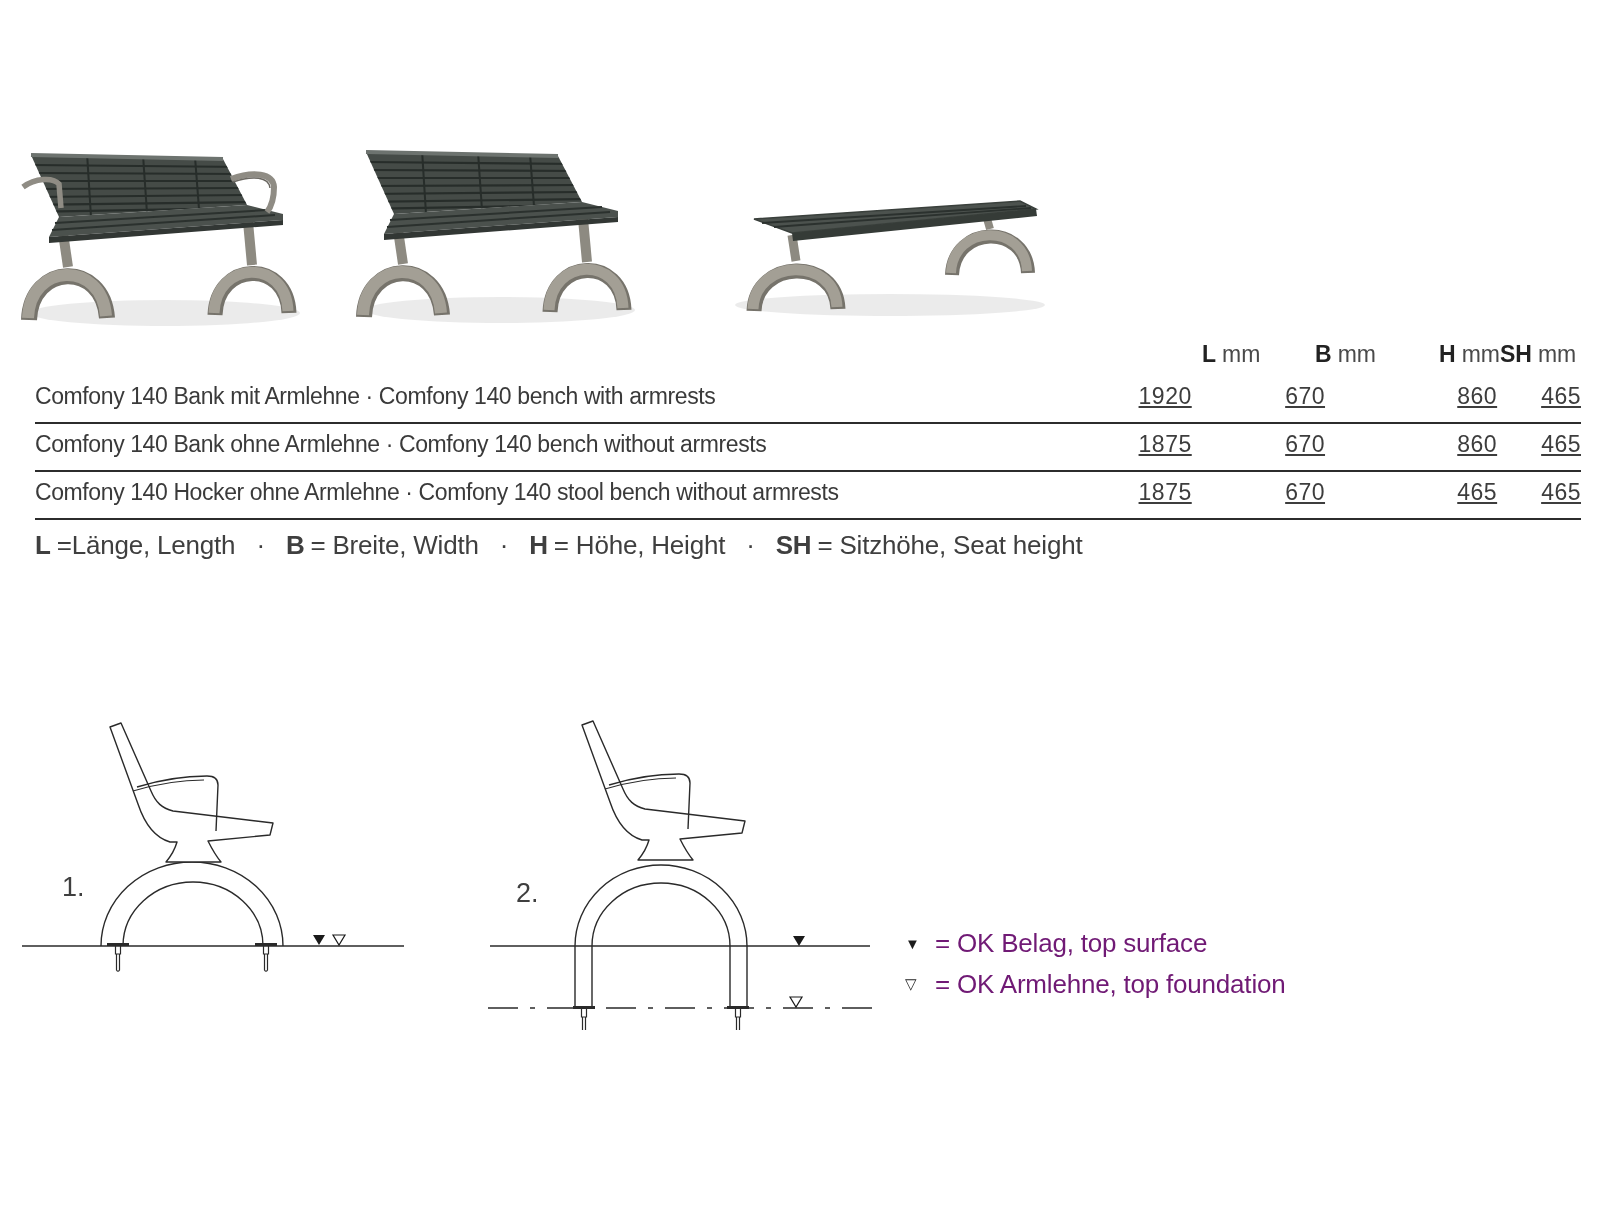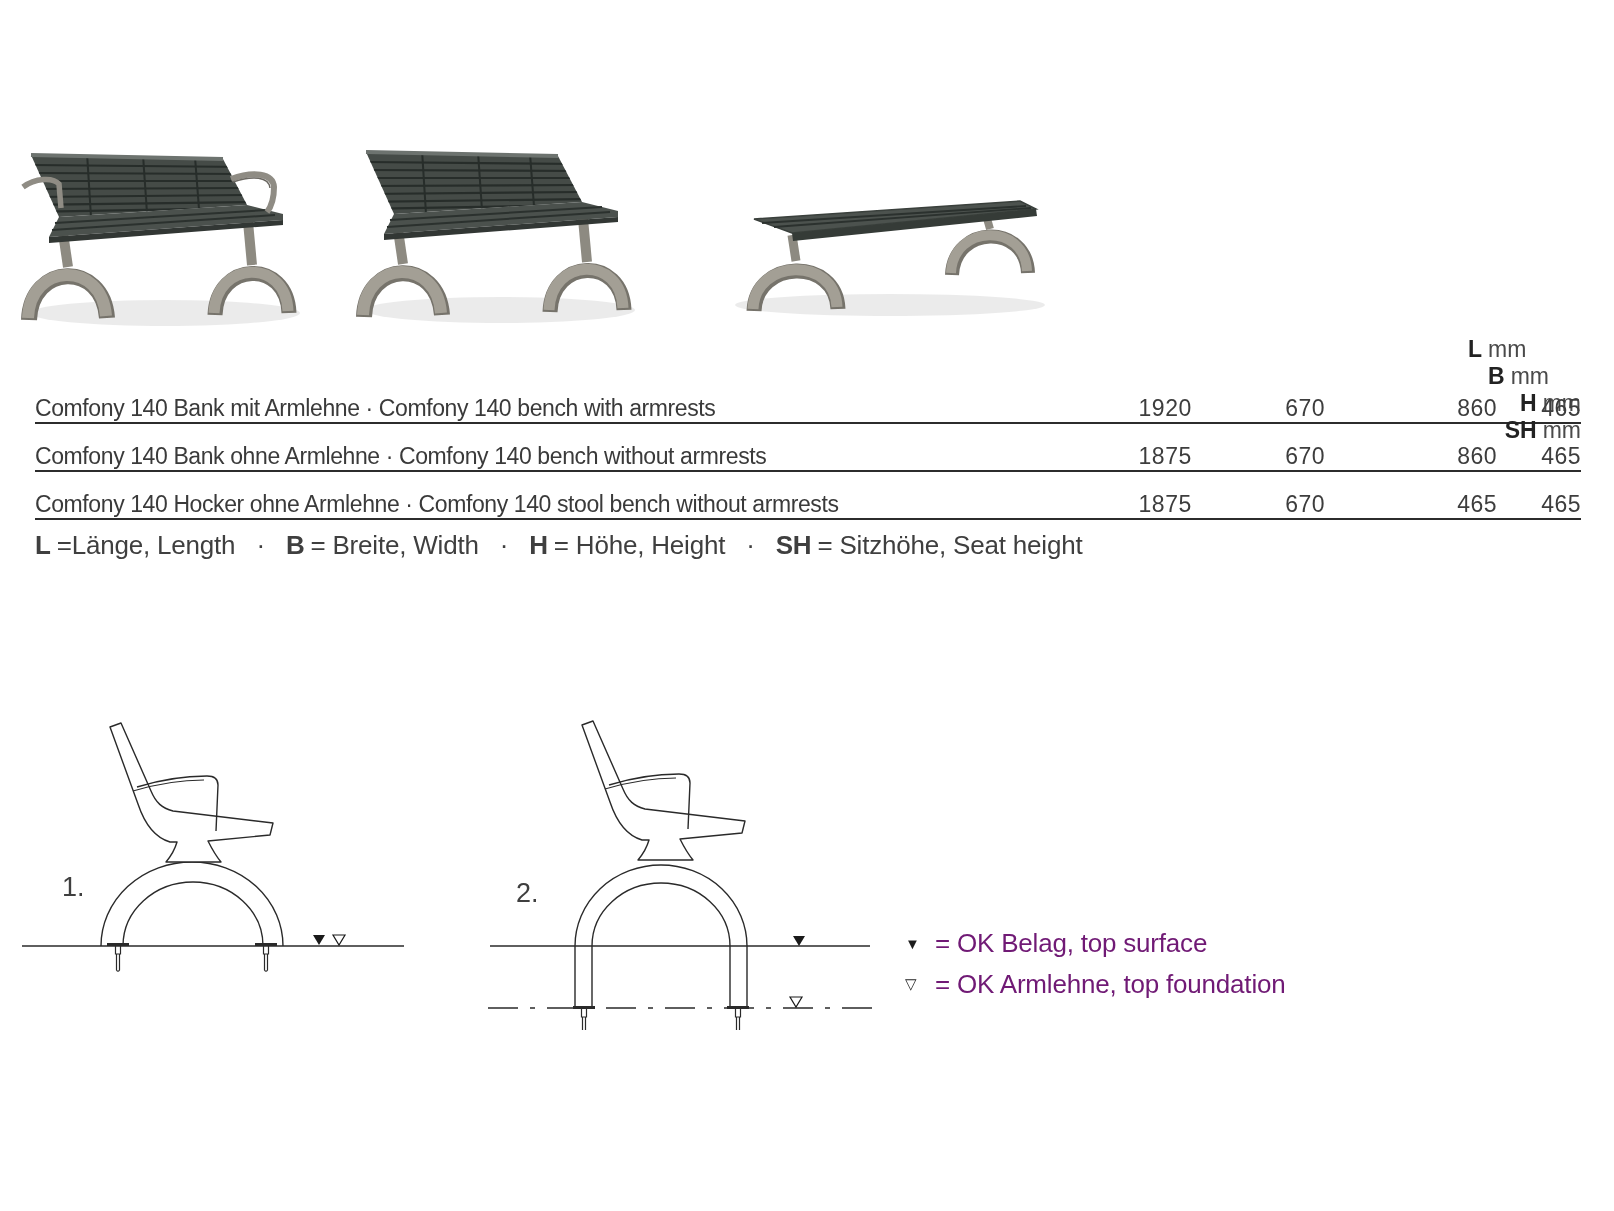--- a/index.html
+++ b/index.html
@@ -4,28 +4,28 @@
 <style>
   html,body{margin:0;padding:0;background:#ffffff;}
   .page{
     position:relative;width:1614px;height:1211px;background:#ffffff;overflow:hidden;
     font-family:"Liberation Sans", sans-serif;color:#3a3a3a;
   }
   
   .product-svg{position:absolute;}
   
   .spec-table{position:absolute;left:35px;top:336px;width:1546px;}
-  .t-head{display:flex;height:40px;align-items:flex-end;padding-bottom:8px;box-sizing:border-box;flex-direction:column;}
-  .t-row{display:flex;height:48px;align-items:flex-end;padding-bottom:0;box-sizing:border-box;
+  .t-head{display:flex;height:40px;align-items:flex-end;padding-bottom:8px;box-sizing:border-box;}
+  .t-row{display:flex;height:48px;align-items:flex-end;padding-bottom:12px;box-sizing:border-box;
          border-bottom:2px solid #2c2c2c;gap:44px;}
   .t-label{width:1167px;font-size:23px;letter-spacing:-0.4px;white-space:nowrap;}
   .c-l{width:113px;}  .c-b{width:93px;}  .c-h{width:92px;text-align:right;}  .c-sh{flex:1;}
   .t-head .hk{font-weight:bold;font-size:23px;color:#222;}
   .t-head .unit{font-size:23px;color:#4a4a4a;margin-left:6px;}
-  .t-row .val{font-size:23px;color:#3d3d3d;letter-spacing:0.5px;}
+  .t-row .val{font-size:23px;color:#3d3d3d;letter-spacing:0.5px;text-decoration:underline;}
   
   .abbr{position:absolute;left:35px;top:530px;font-size:26px;color:#3f3f3f;
         letter-spacing:-0.2px;white-space:nowrap;}
   .abbr .k{font-weight:bold;margin-right:6px;}
   .abbr .sep{margin:0 14px;color:#3f3f3f;}
   
   .fig-label{position:absolute;font-size:27px;color:#3f3f3f;}
   .fig-label.one{left:62px;top:872px;}
   .fig-label.two{left:516px;top:878px;}
   .drawing-svg{position:absolute;}

